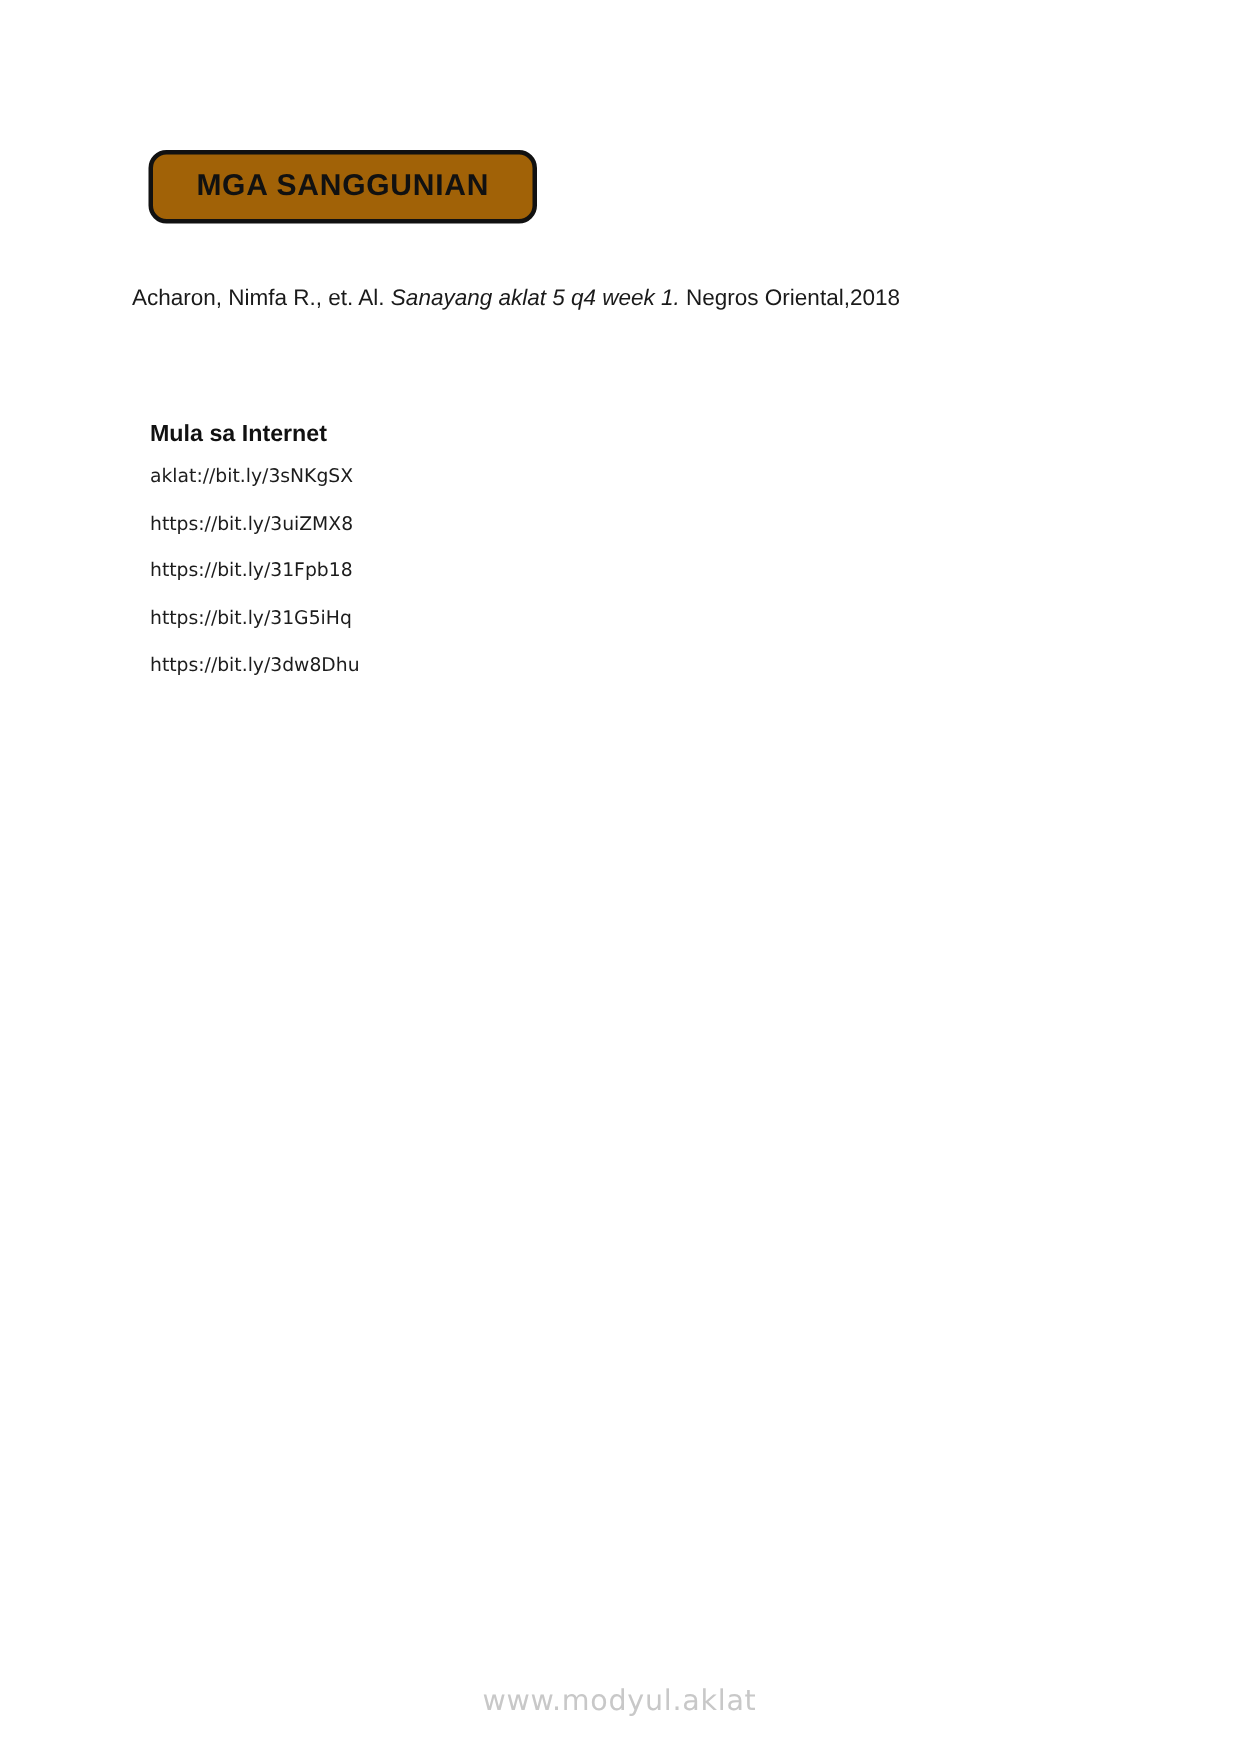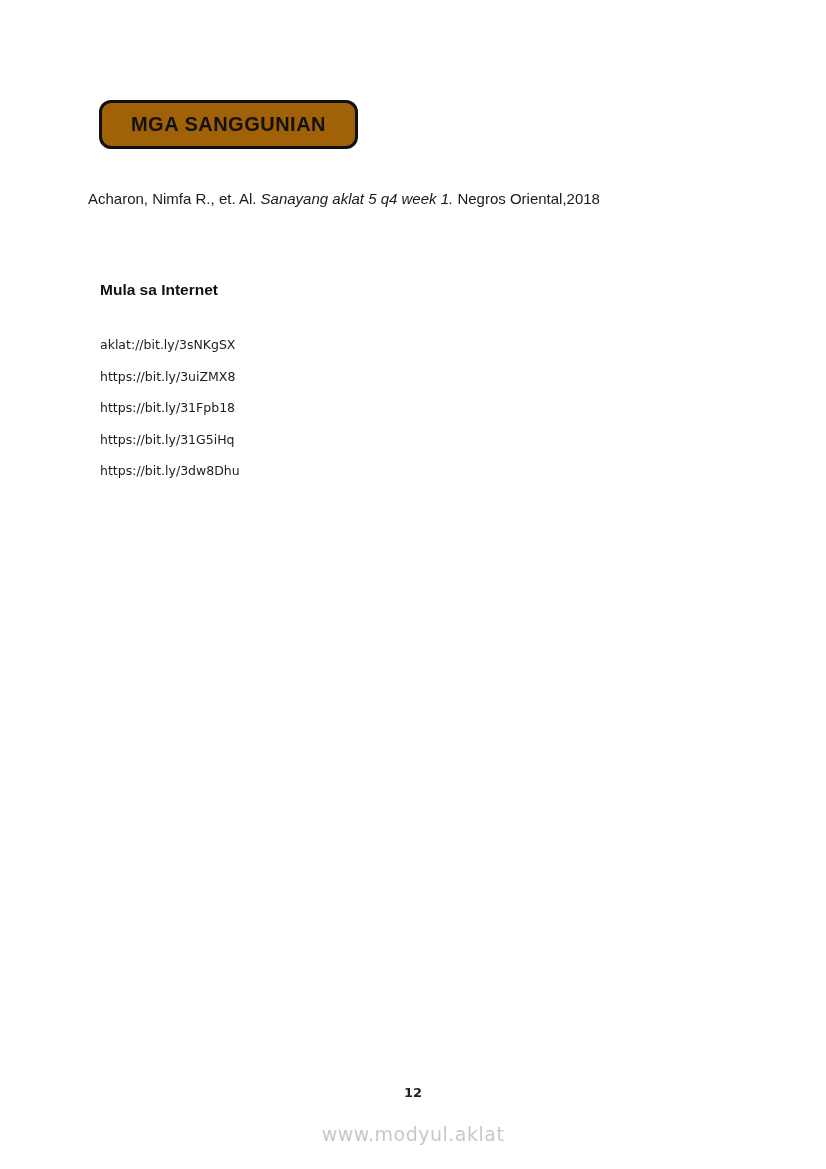--- a/index.html
+++ b/index.html
@@ -54,21 +54,21 @@
   .internet-section {
     position: absolute;
     left: 100px;
     top: 281px;
     width: 400px;
   }
   .internet-heading {
     font-size: 15.5px;
     font-weight: 700;
     color: #111111;
-    margin-bottom: 30px;
+    margin-bottom: 2px;
   }
   .link-line {
     font-family: "DejaVu Sans", sans-serif;
     font-size: 12.5px;
     color: #1c1c1c;
     line-height: 31.5px;
     white-space: nowrap;
   }
   .page-number {
     position: absolute;
@@ -108,17 +108,16 @@
 
   <div class="internet-section">
     <div class="internet-heading">Mula sa Internet</div>
     <div class="link-line">aklat://bit.ly/3sNKgSX</div>
     <div class="link-line">https://bit.ly/3uiZMX8</div>
     <div class="link-line">https://bit.ly/31Fpb18</div>
     <div class="link-line">https://bit.ly/31G5iHq</div>
     <div class="link-line">https://bit.ly/3dw8Dhu</div>
   </div>
 
-  <div class="page-number">12</div>
 
   <div class="watermark">www.modyul.aklat</div>
 
 </div>
 
 </body></html>

